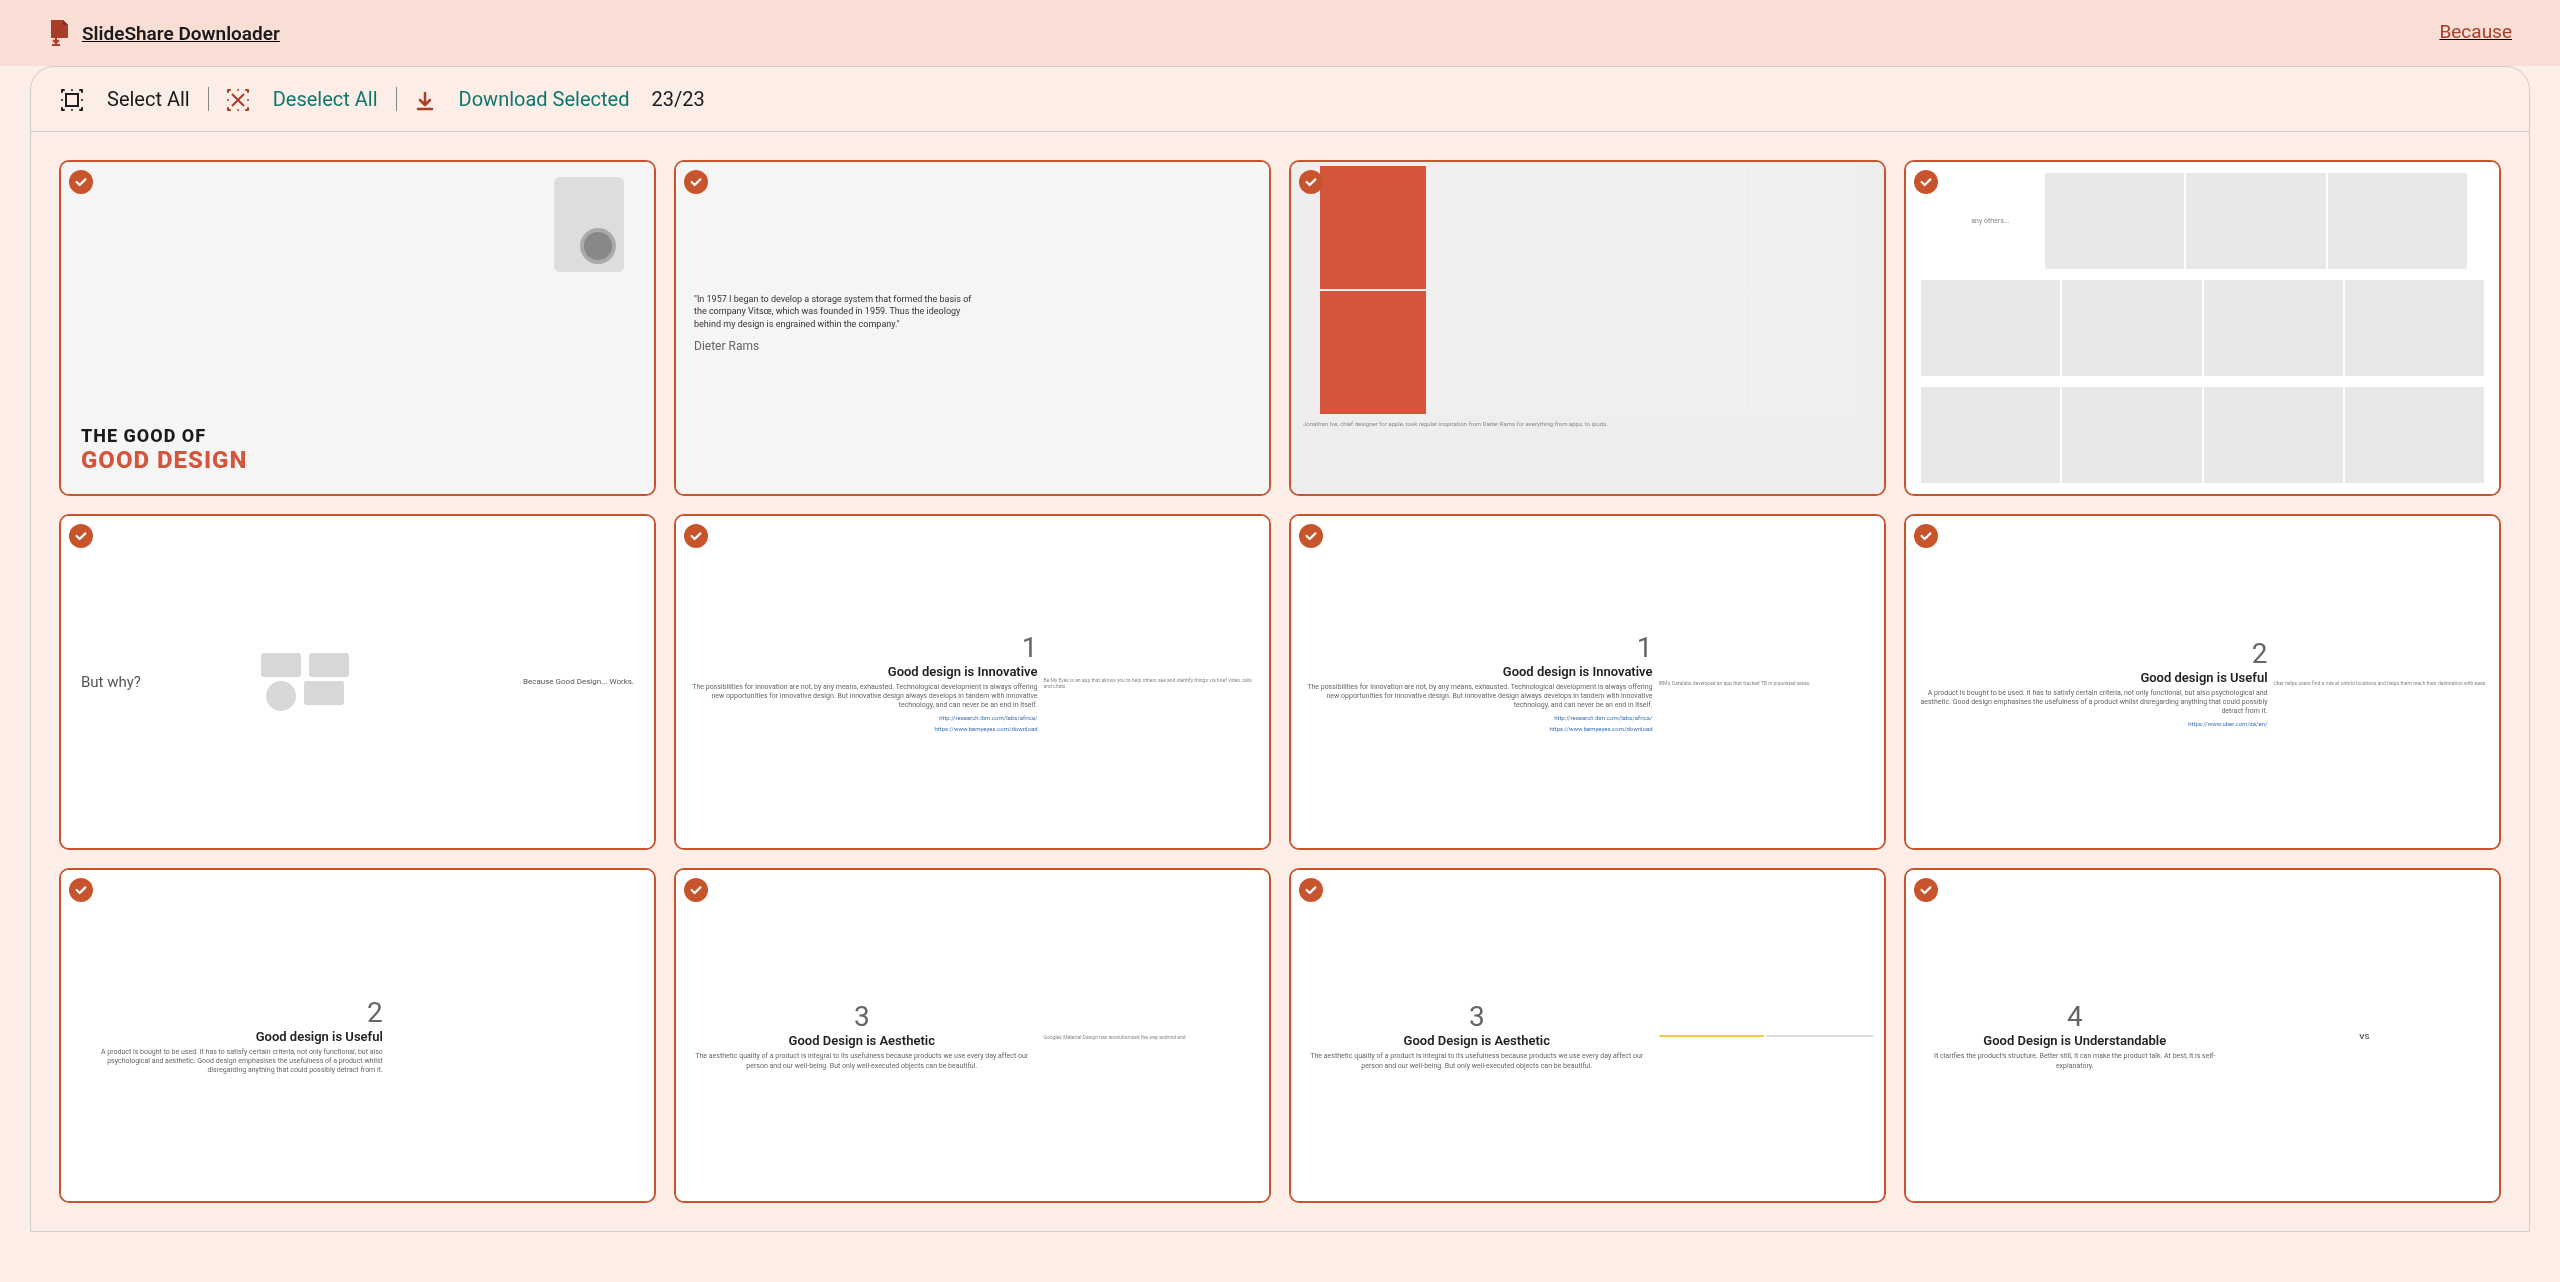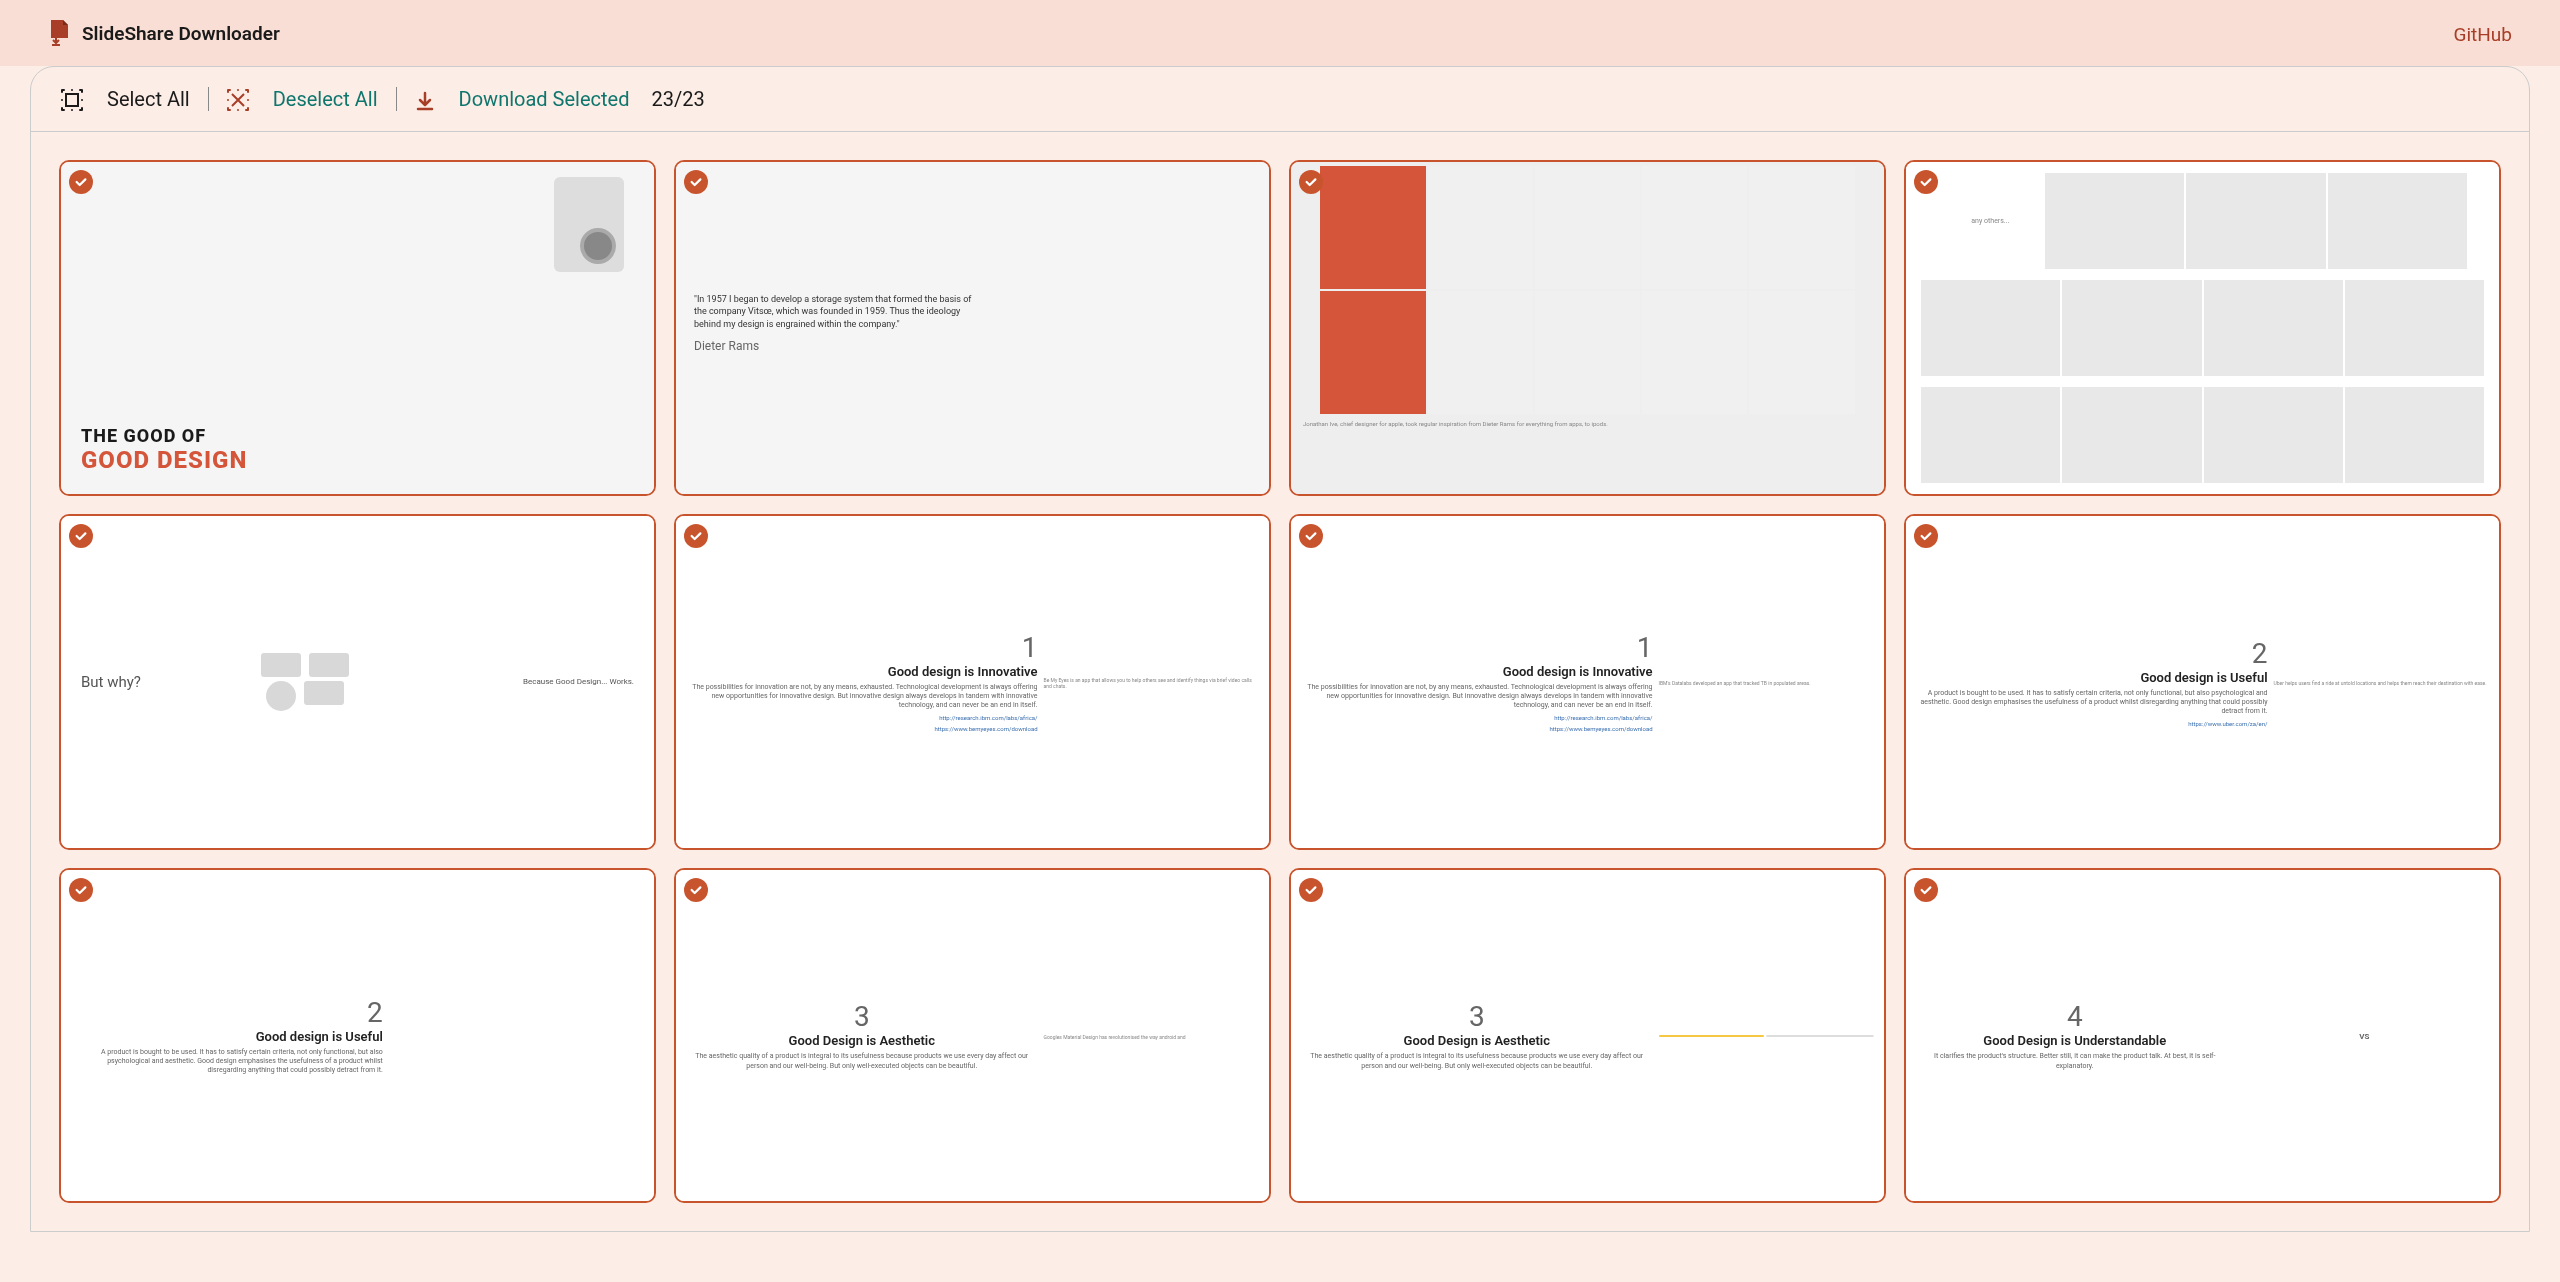--- a/index.html
+++ b/index.html
@@ -7,24 +7,25 @@
       padding: 0;
       box-sizing: border-box;
     }
     body {
       font-family: -apple-system, BlinkMacSystemFont, "Segoe UI", Roboto, sans-serif;
       background: #fcede6;
       min-height: 100vh;
     }
     .header {
       display: flex;
-      align-items: flex-end;
+      align-items: flex-start;
       justify-content: space-between;
       padding: 20px 48px;
       background: #f8ded4;
+      text-decoration: underline;
     }
     .header-left {
       display: flex;
       align-items: center;
       gap: 12px;
     }
     .header-title {
       font-size: 19px;
       font-weight: 600;
       color: #1a1a1a;
@@ -322,21 +323,21 @@
     <span>
       <svg class="icon-svg" width="22" height="26" viewBox="0 0 22 26" fill="none">
         <path d="M3 0 L15 0 L20 5 L20 18 L3 18 Z" fill="#a83e28"></path>
         <path d="M15 0 L15 5 L20 5 Z" fill="#7a2a1a"></path>
         <path d="M8 18 L8 23 M5 20 L8 23 L11 20" stroke="#a83e28" stroke-width="2" fill="none"></path>
         <path d="M4 25 L12 25" stroke="#a83e28" stroke-width="2"></path>
       </svg>
     </span>
     <span class="header-title">SlideShare Downloader</span>
   </div>
-  <div class="header-right">GitHub</div>
+  <div class="header-right">Because</div>
 </div>
 
 <div class="main-container">
   <div class="toolbar">
     <div class="toolbar-button dark">
       <span>
         <svg class="icon-svg" width="22" height="22" viewBox="0 0 22 22" fill="none">
           <rect x="5" y="5" width="12" height="12" stroke="#1a1a1a" stroke-width="2"></rect>
           <path d="M1 1 L1 3 M1 1 L3 1 M21 1 L19 1 M21 1 L21 3 M1 21 L1 19 M1 21 L3 21 M21 21 L21 19 M21 21 L19 21 M11 1 L11 1 M1 11 L1 11 M21 11 L21 11 M11 21 L11 21" stroke="#1a1a1a" stroke-width="2" stroke-linecap="round"></path>
         </svg>

